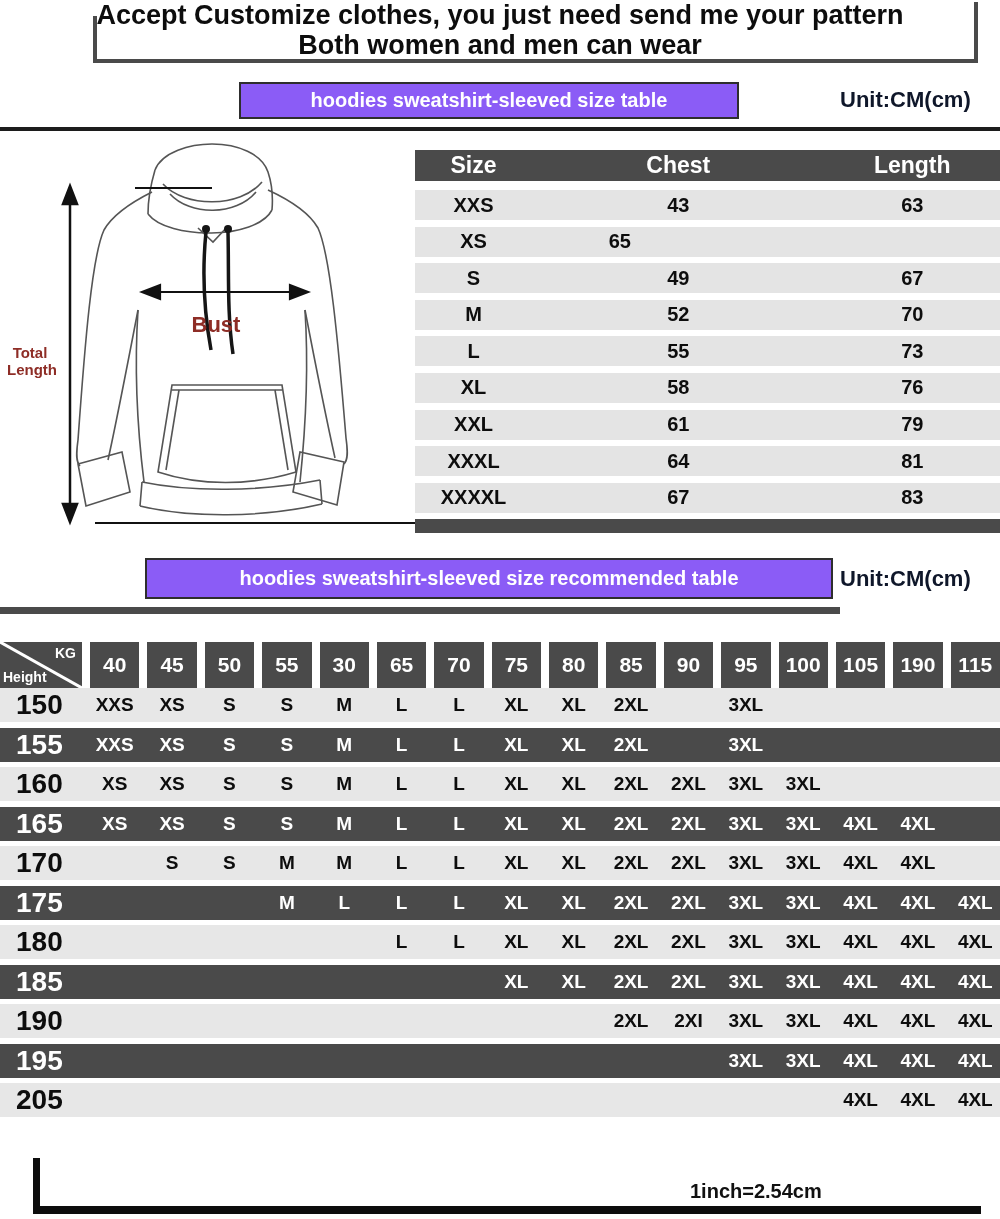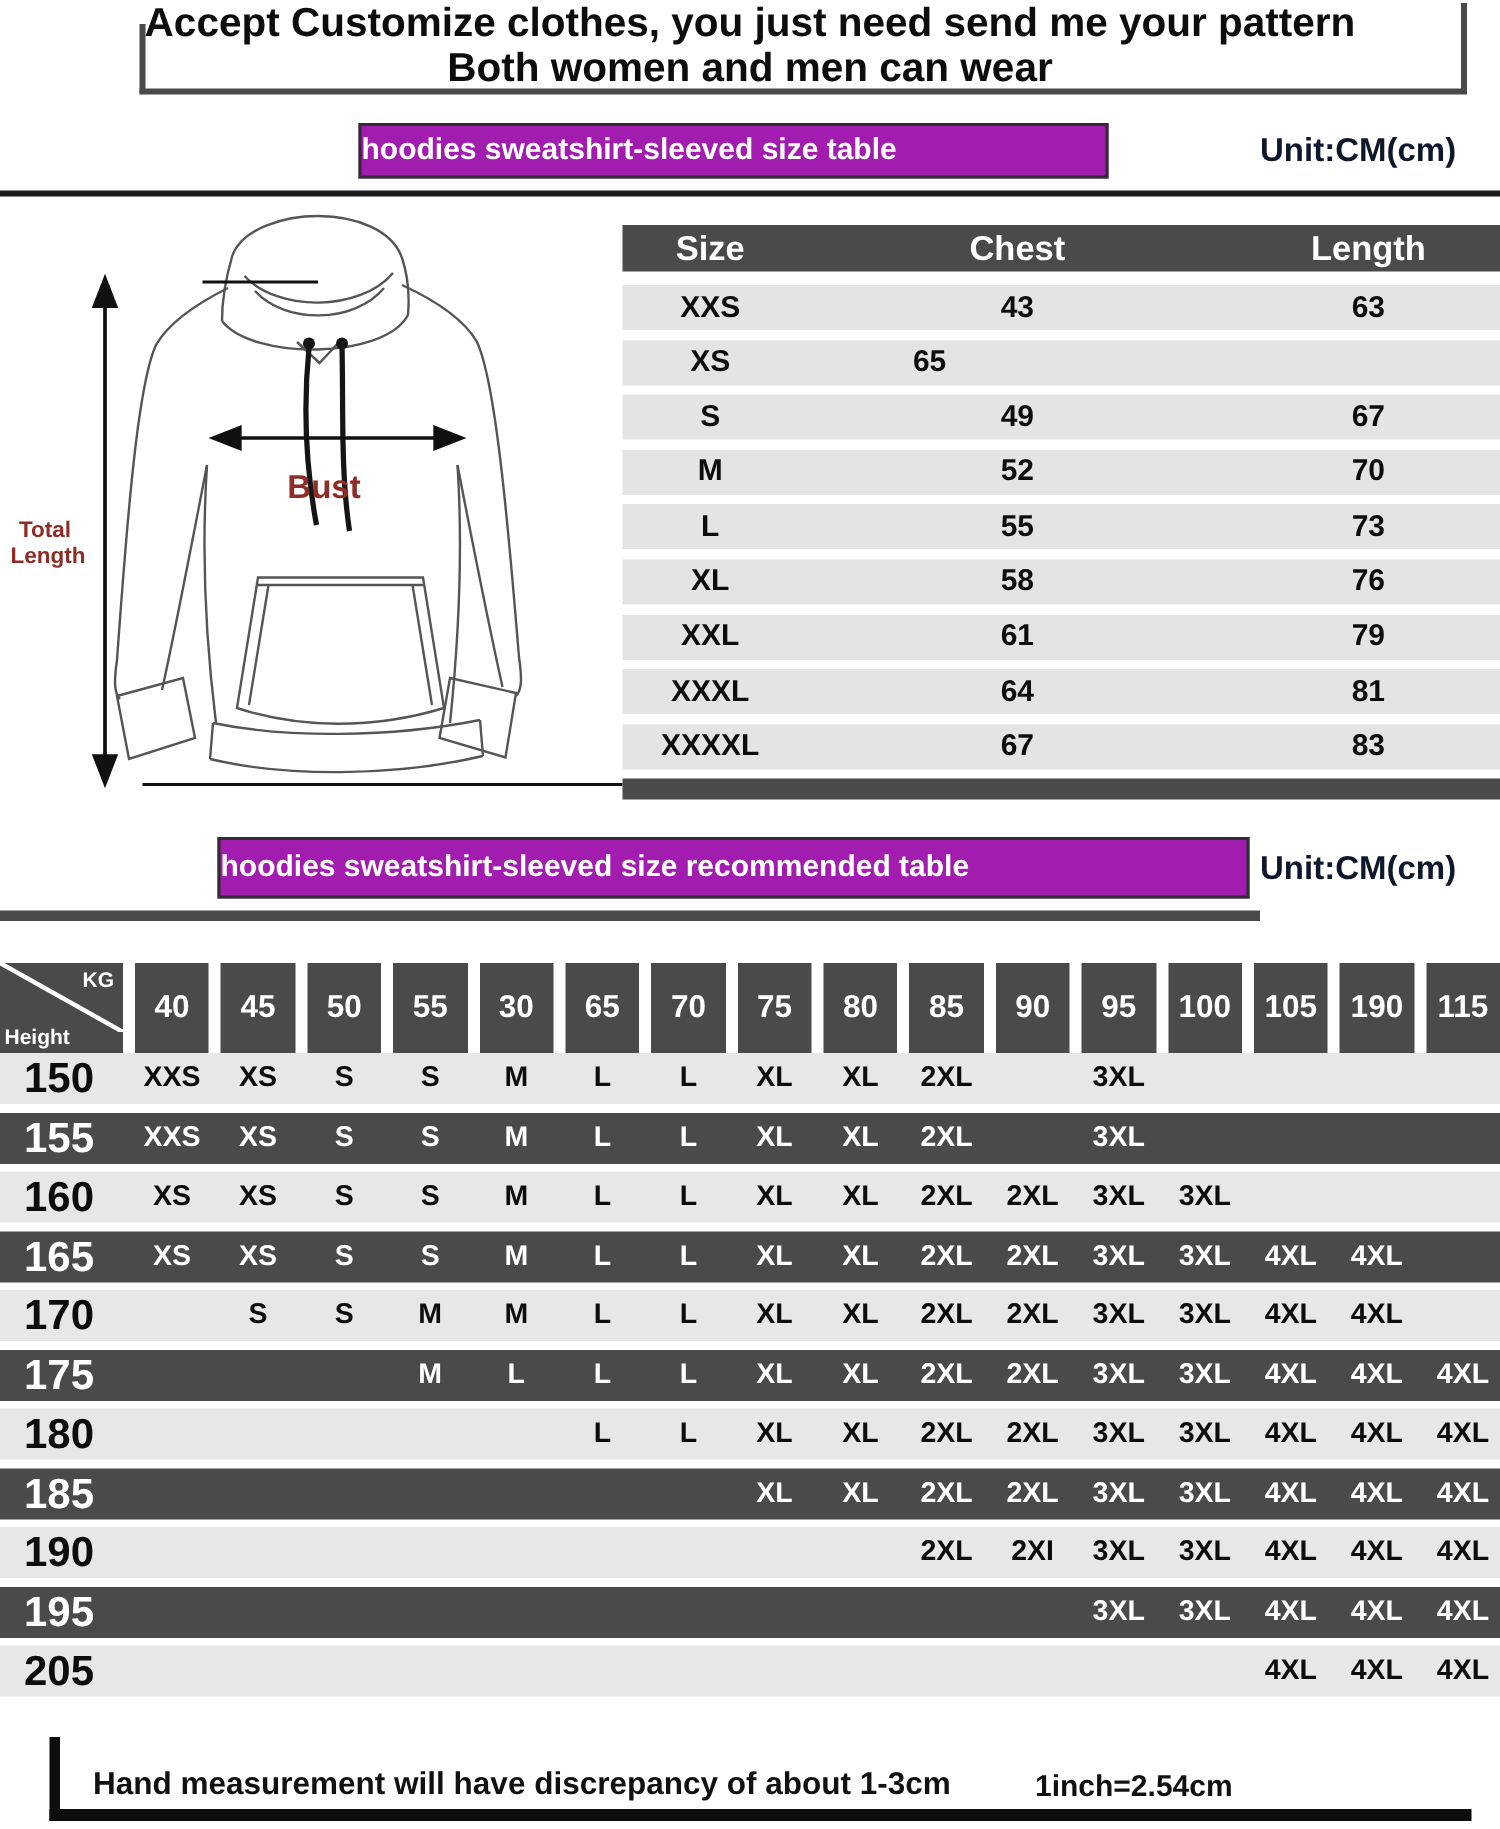--- a/index.html
+++ b/index.html
@@ -9,22 +9,22 @@
 
   
   .hdr-text{position:absolute;top:0;left:0;width:100%;text-align:center;
             font-weight:bold;font-size:27px;line-height:30px;color:#0d0d0d;}
   .frame{position:absolute;background:#4a4a4a;}
   .frame-left{left:93px;top:16px;width:4px;height:46px;}
   .frame-right{left:974px;top:2px;width:4px;height:60px;}
   .frame-bottom{left:93px;top:59px;width:885px;height:4px;}
 
   
-  .banner{position:absolute;background:#a21caf;border:2px solid #2e2e2e;color:#fff;
-          font-weight:bold;text-align:left;box-sizing:border-box;}
+  .banner{position:absolute;background:#8b5cf6;border:2px solid #2e2e2e;color:#fff;
+          font-weight:bold;text-align:center;box-sizing:border-box;}
   .banner1{left:239px;top:82px;width:500px;height:37px;font-size:20px;line-height:33px;}
   .banner2{left:145px;top:558px;width:688px;height:41px;font-size:20px;line-height:37px;}
   .unit{position:absolute;font-weight:bold;font-size:22px;color:#0f172a;}
   .unit1{left:840px;top:87px;}
   .unit2{left:840px;top:566px;}
   .divider1{position:absolute;left:0;top:127px;width:1000px;height:4px;background:#1c1c1c;}
   .divider2{position:absolute;left:0;top:607px;width:840px;height:7px;background:#4a4a4a;}
 
   
   .hoodie{position:absolute;left:0;top:142px;}
@@ -35,21 +35,21 @@
           font-size:23px;align-items:center;}
   .s-c{text-align:center;}
   .c-size{width:20%;}  .c-chest{width:50%;}  .c-length{width:30%;}
   .s-rows{margin-top:9px;}
   .s-row{display:flex;height:30px;margin-bottom:6.6px;background:#e4e4e4;
          align-items:center;font-size:20px;font-weight:bold;color:#0d0d0d;}
   .s-foot{height:14px;background:#4a4a4a;}
 
   
   .matrix{position:absolute;left:0;top:642px;width:1000px;}
-  .m-header{display:flex;gap:8px;height:60px;}
+  .m-header{display:flex;gap:8px;height:46px;}
   .m-corner{flex:0 0 82px;background:#4a4a4a;position:relative;}
   .m-corner svg{position:absolute;left:0;top:0;}
   .corner-kg{position:absolute;top:3px;right:6px;color:#fff;font-weight:bold;font-size:14px;}
   .corner-height{position:absolute;bottom:3px;left:3px;color:#fff;font-weight:bold;font-size:14px;}
   .m-wcell{flex:1;background:#4a4a4a;color:#fff;font-size:21px;font-weight:bold;
            display:flex;align-items:center;justify-content:center;}
   .m-row{display:flex;gap:8px;height:34px;margin-bottom:5.5px;align-items:center;font-weight:bold;}
   .m-row.r-light{background:#e7e7e7;color:#0d0d0d;}
   .m-row.r-dark{background:#4a4a4a;color:#fff;}
   .m-height{flex:0 0 82px;box-sizing:border-box;padding-left:16px;font-size:28px;}
@@ -640,16 +640,15 @@
 
             <div class="m-cell">4XL</div>
 
             <div class="m-cell">4XL</div>
           </div>
       </div>
   </div>
 
   <div class="note-left-bar"></div>
   <div class="note-bottom-bar"></div>
-  <div class="note-text">Hand measurement will have discrepancy of about  1-3cm</div>
   <div class="note-conv">1inch=2.54cm</div>
 
 </div>
 
 </body></html>

